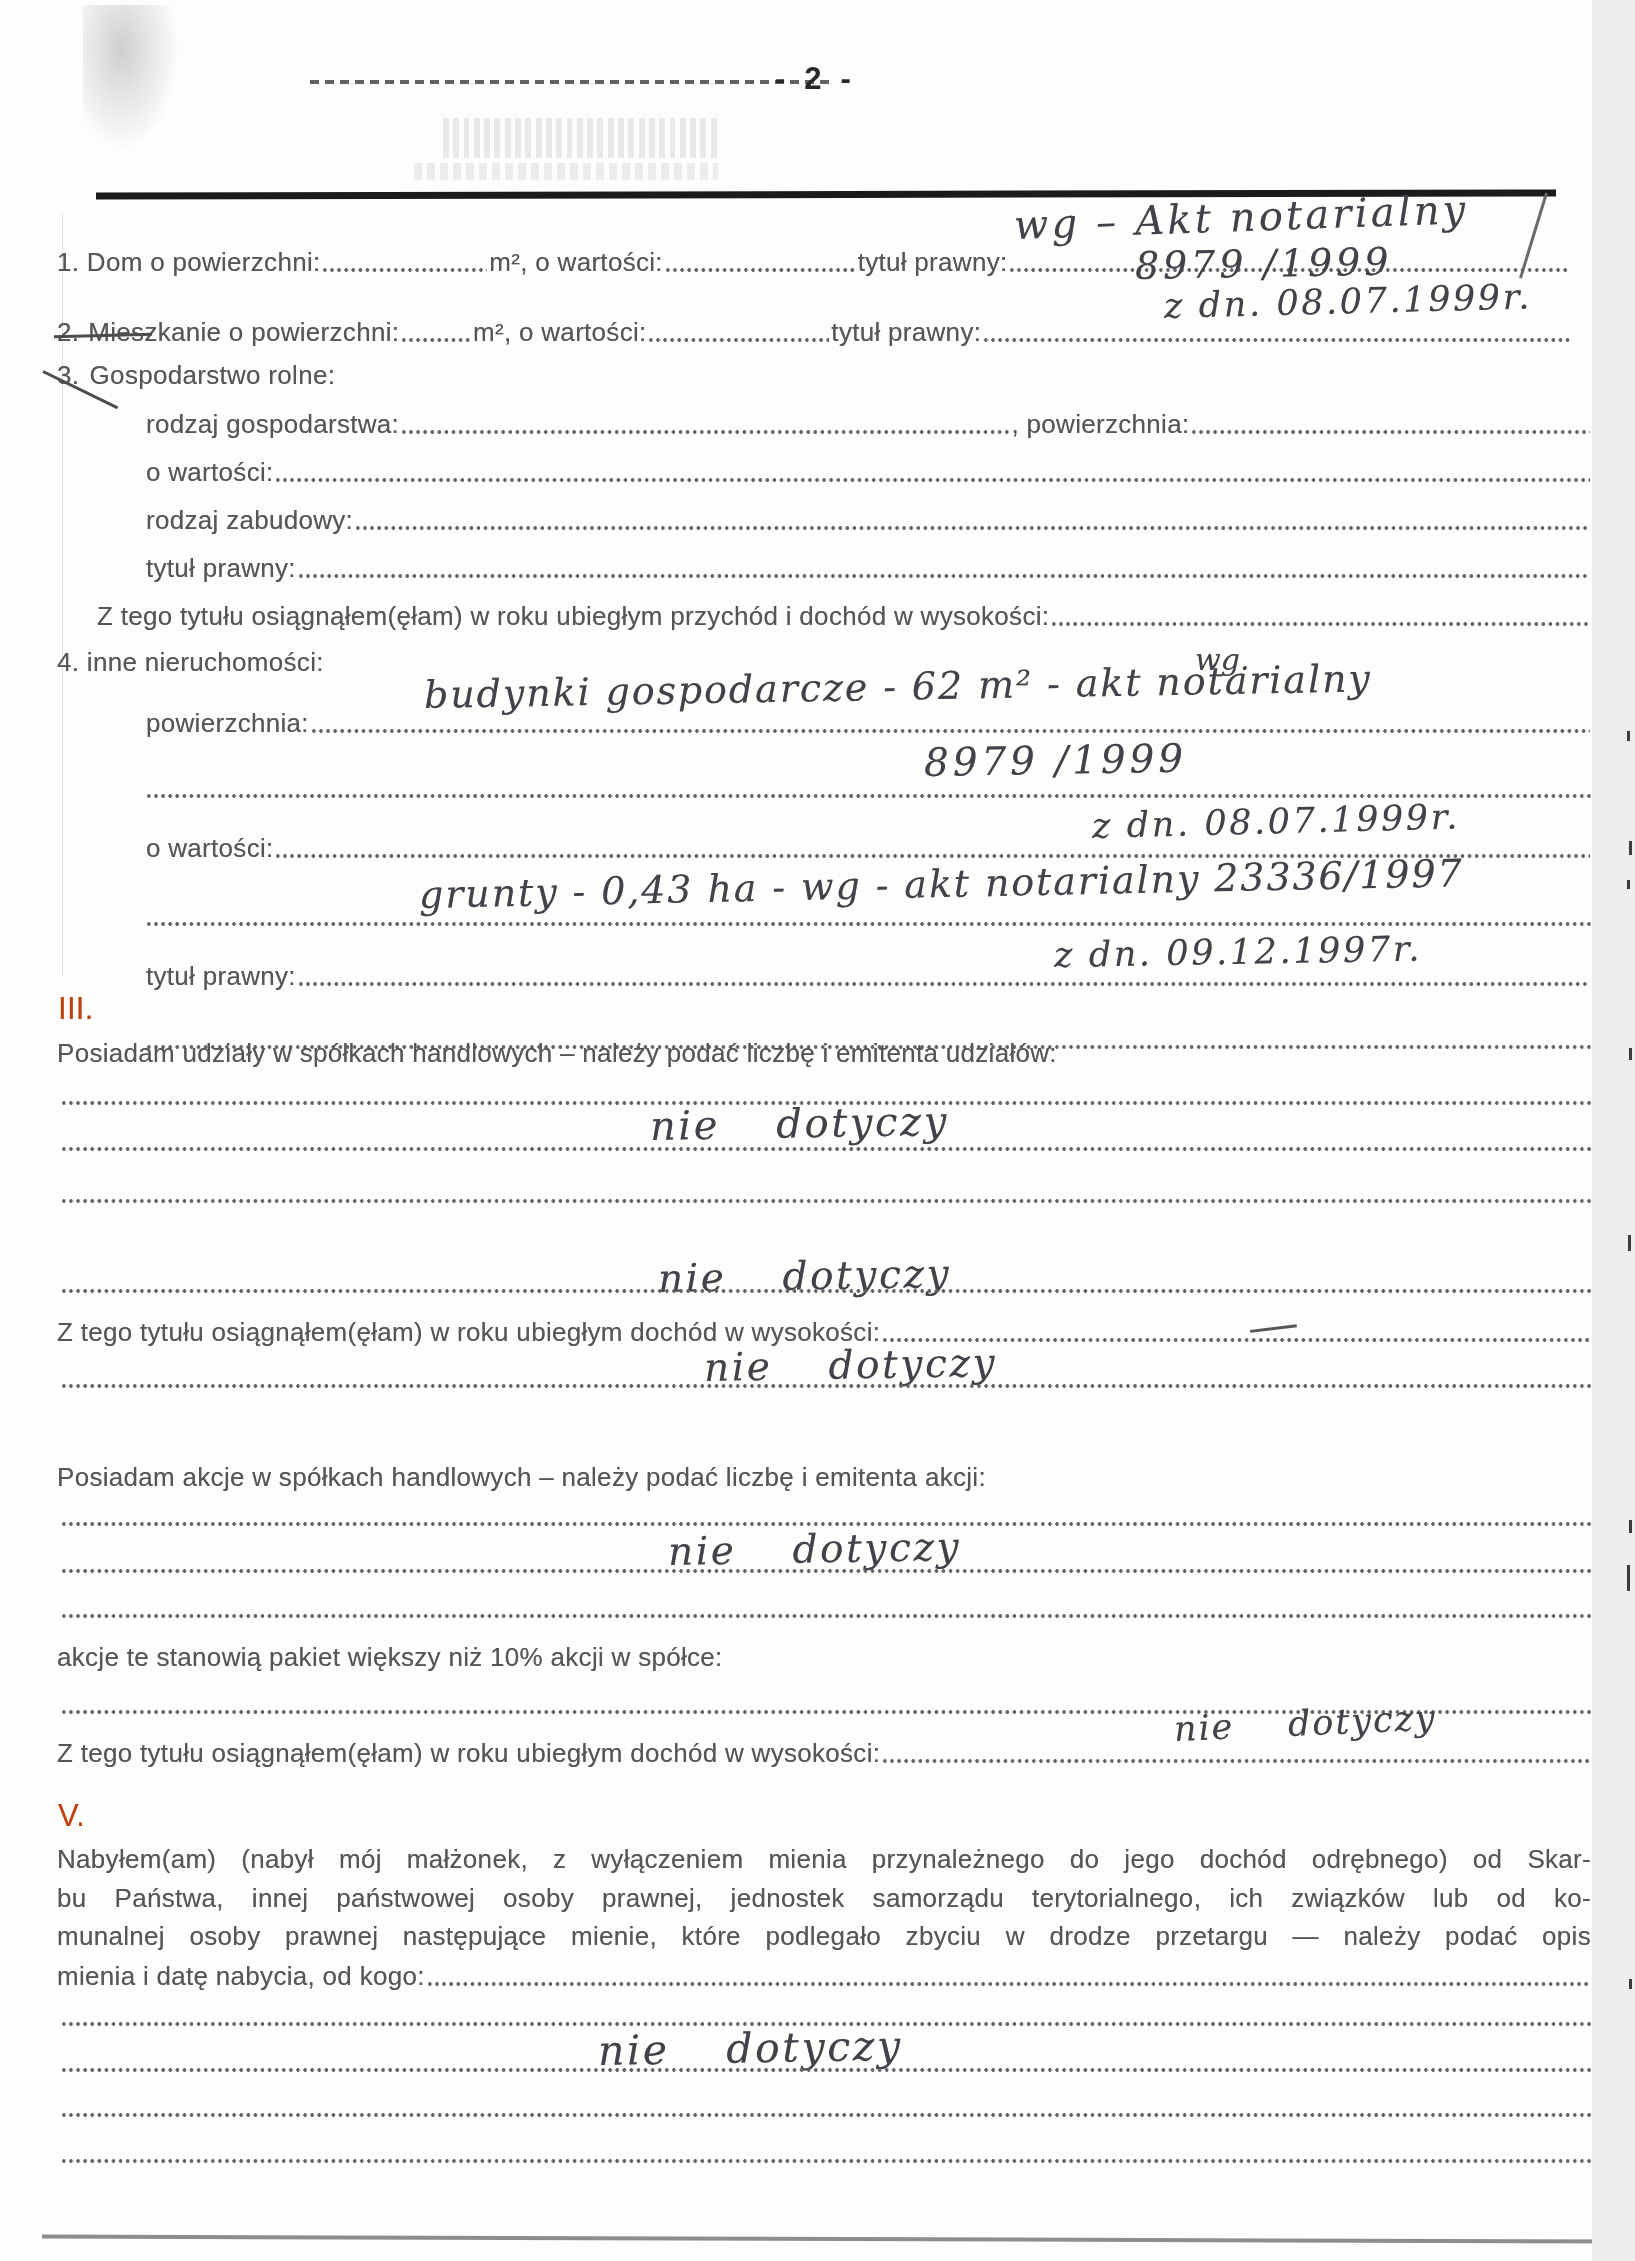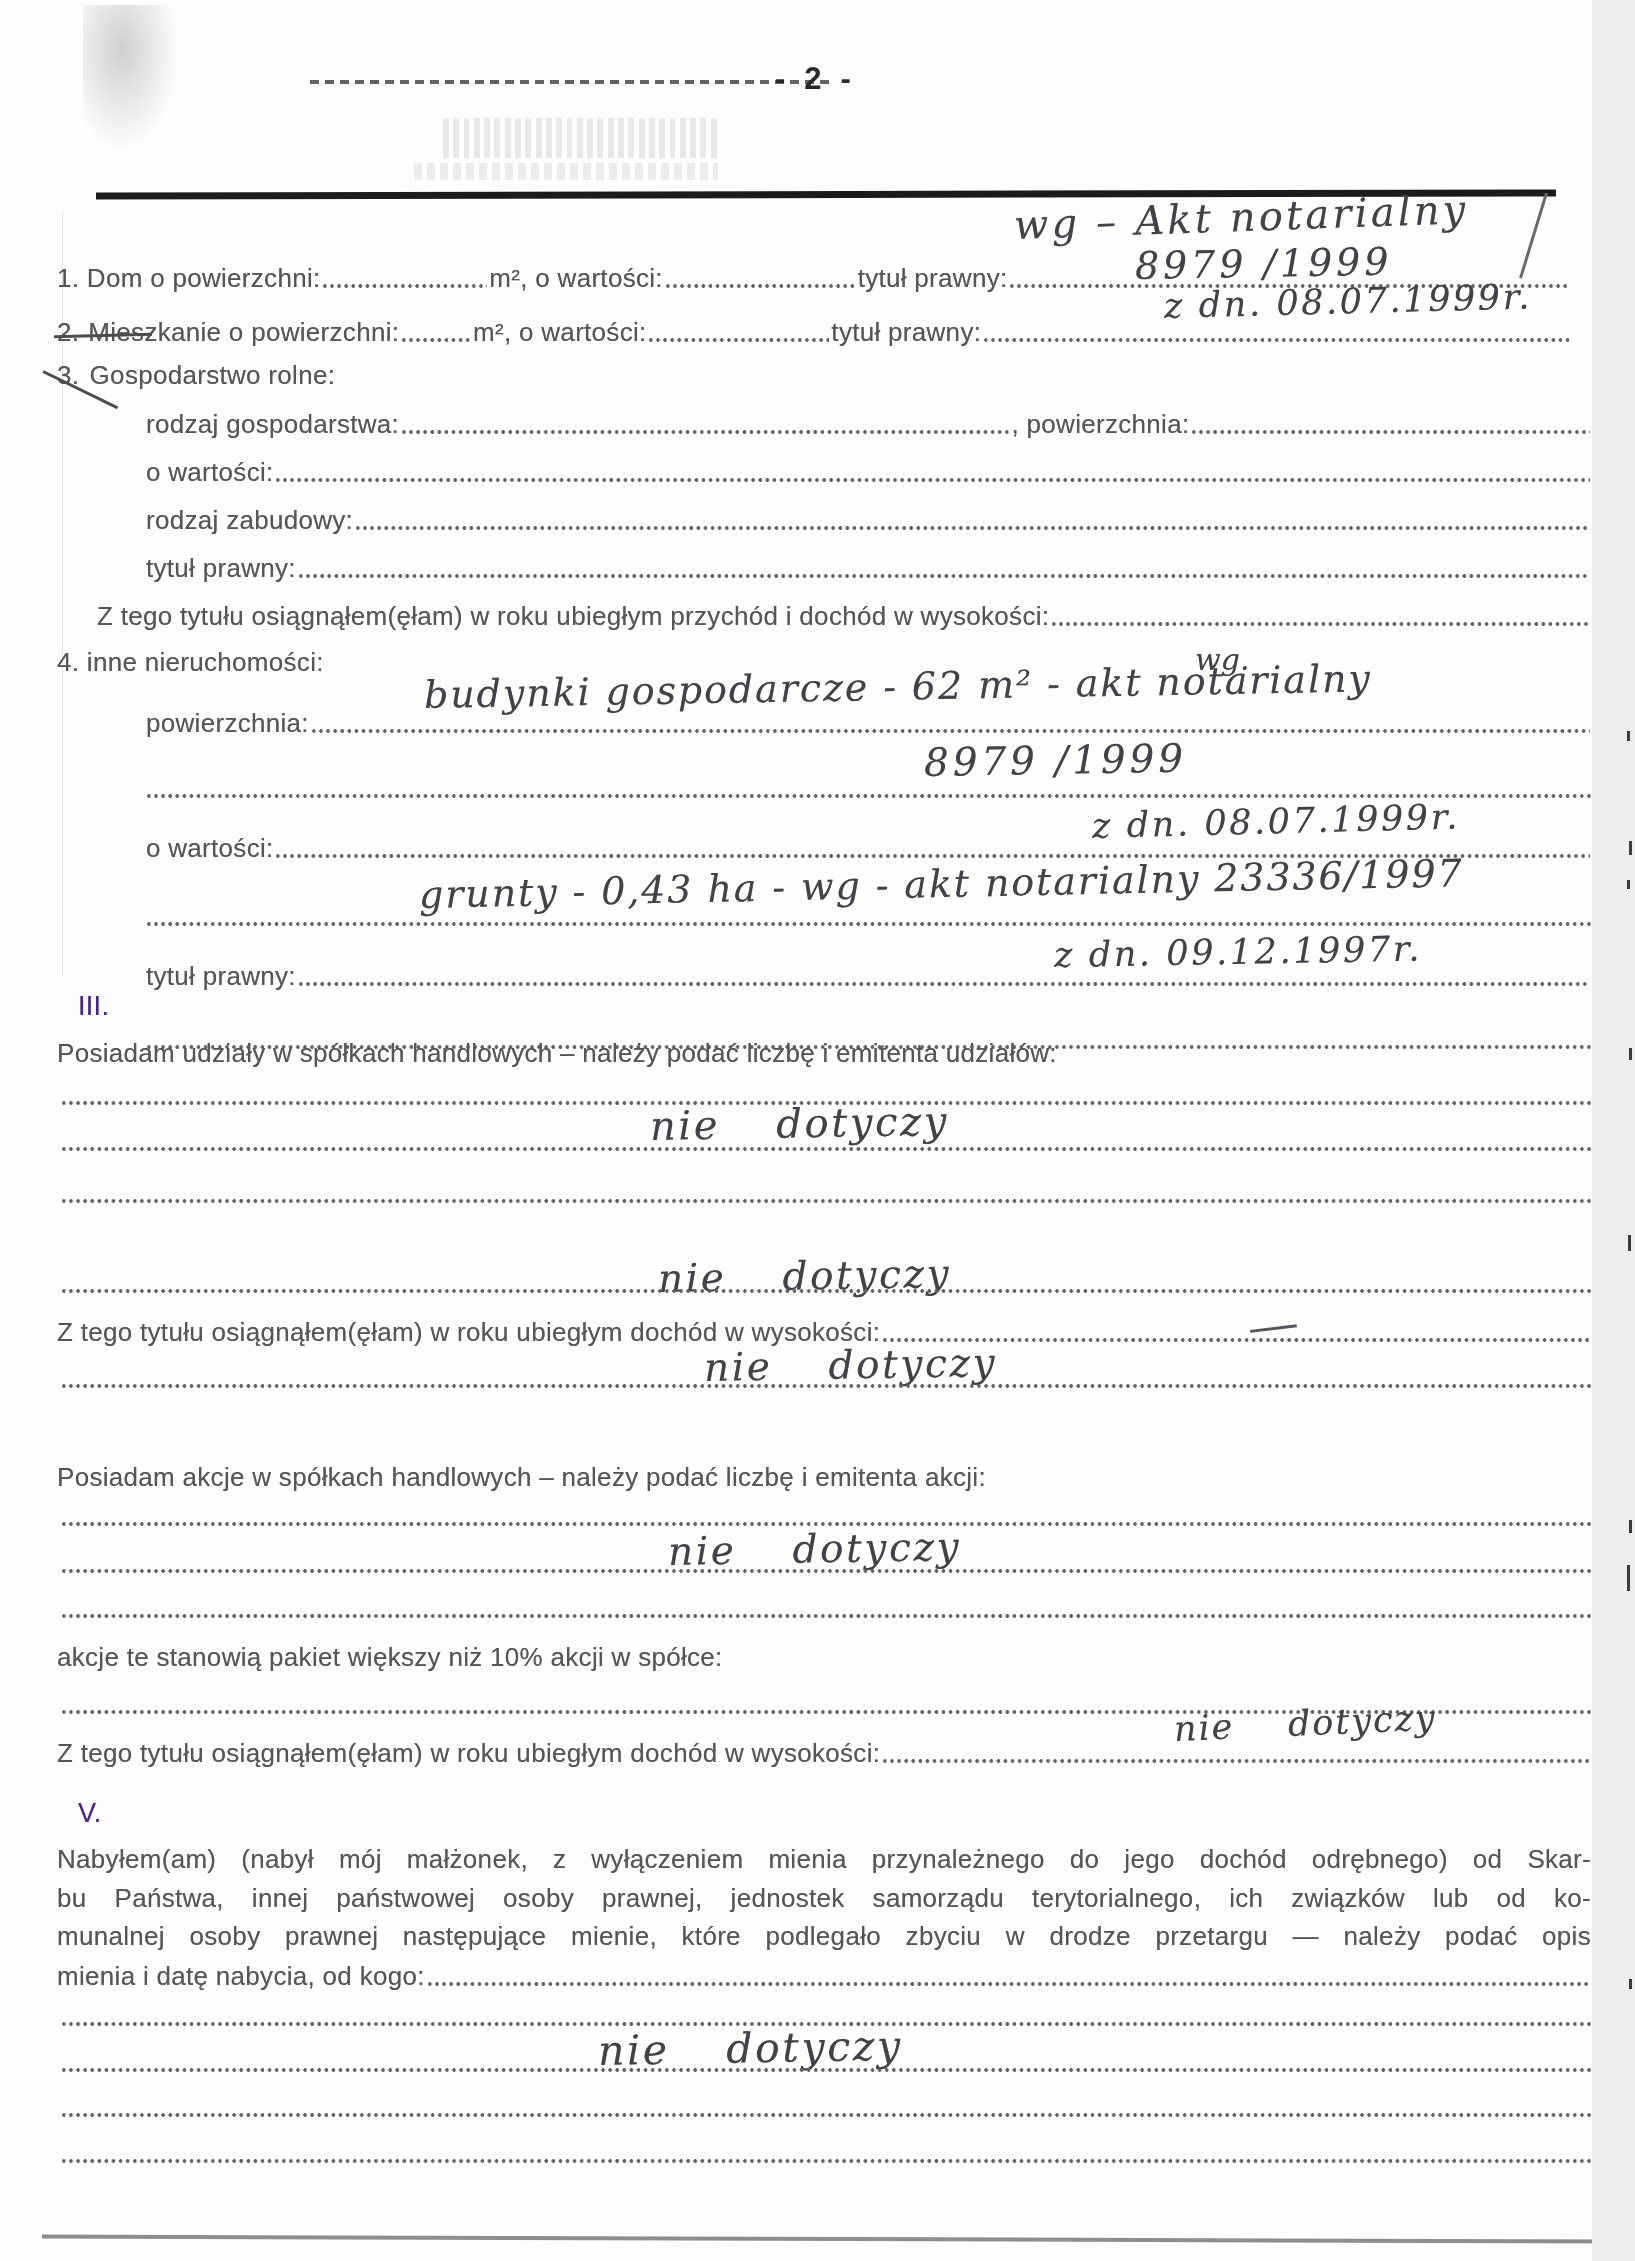--- a/index.html
+++ b/index.html
@@ -24,21 +24,21 @@
     position:absolute;height:5.8px;
     background-image:radial-gradient(circle at 2.9px 2.9px,#606066 1.5px,rgba(96,96,102,0) 2.1px);
     background-size:7.1px 5.8px;background-repeat:repeat-x;
   }
   .hw{
     position:absolute;font-family:"DejaVu Serif",serif;font-style:italic;
     color:#42424a;white-space:nowrap;transform-origin:left center;
     text-shadow:0 0 0.4px rgba(60,60,70,.4);
   }
   .hw-gap{word-spacing:41px;}
-  .heading{font-size:27px;color:#4c1d95;margin-left:20px;}
+  .heading{font-size:31px;color:#c2410c;}
   .strike-h{position:relative;display:inline-block;}
   .strike-h::after{
     content:"";position:absolute;left:-2.6px;top:54%;width:98px;height:3.2px;
     background:#4b4b50;transform:rotate(-1.5deg);
   }
   .strike-d{position:relative;display:inline-block;}
   .strike-d::after{
     content:"";position:absolute;left:-14.2px;top:30%;width:83px;height:3.2px;
     background:#4b4b50;transform:rotate(26deg);transform-origin:left center;
   }
@@ -58,21 +58,21 @@
   <div class="noise" style="left:414px;top:163px;width:304px;height:17px;opacity:.10;background:repeating-linear-gradient(90deg,#555 0 7.8px,transparent 7.8px 13px);"></div>
   <div class="noise" style="left:62px;top:213px;width:1.3px;height:763px;background:#d8d8d5;opacity:.8;"></div>
 
   <div class="abs" style="left:775px;top:61px;font-size:31px;font-weight:bold;color:#28282a;letter-spacing:5.2px;font-family:'Liberation Sans',sans-serif;">- 2 -</div>
 
   <div class="rule" style="left:96px;top:191px;width:1460px;height:7.1px;transform:rotate(-0.12deg);"></div>
 
   <div class="hw" style="left:1014px;top:202px;font-size:40px;letter-spacing:3.2px;transform:rotate(-2deg);">wg – Akt notarialny</div>
   <div class="noise" style="left:1532px;top:191px;width:2.6px;height:89px;background:#6a6a6e;transform:rotate(17deg);"></div>
 
-  <div class="row" style="left:57px;top:264px;width:1515px;">
+  <div class="row" style="left:57px;top:248px;width:1515px;">
     <span class="pt">1. Dom o powierzchni:</span>
     <span class="dots" style="width:165px;"></span>
     <span class="pt">m², o wartości:</span>
     <span class="dots" style="width:191px;"></span>
     <span class="pt">tytuł prawny:</span>
     <span class="dots grow"></span>
   </div>
   <div class="hw" style="left:1135px;top:244px;font-size:38px;letter-spacing:3.9px;transform:rotate(-1deg);">8979 /1999</div>
 
   <div class="row" style="left:57px;top:318px;width:1515px;">

